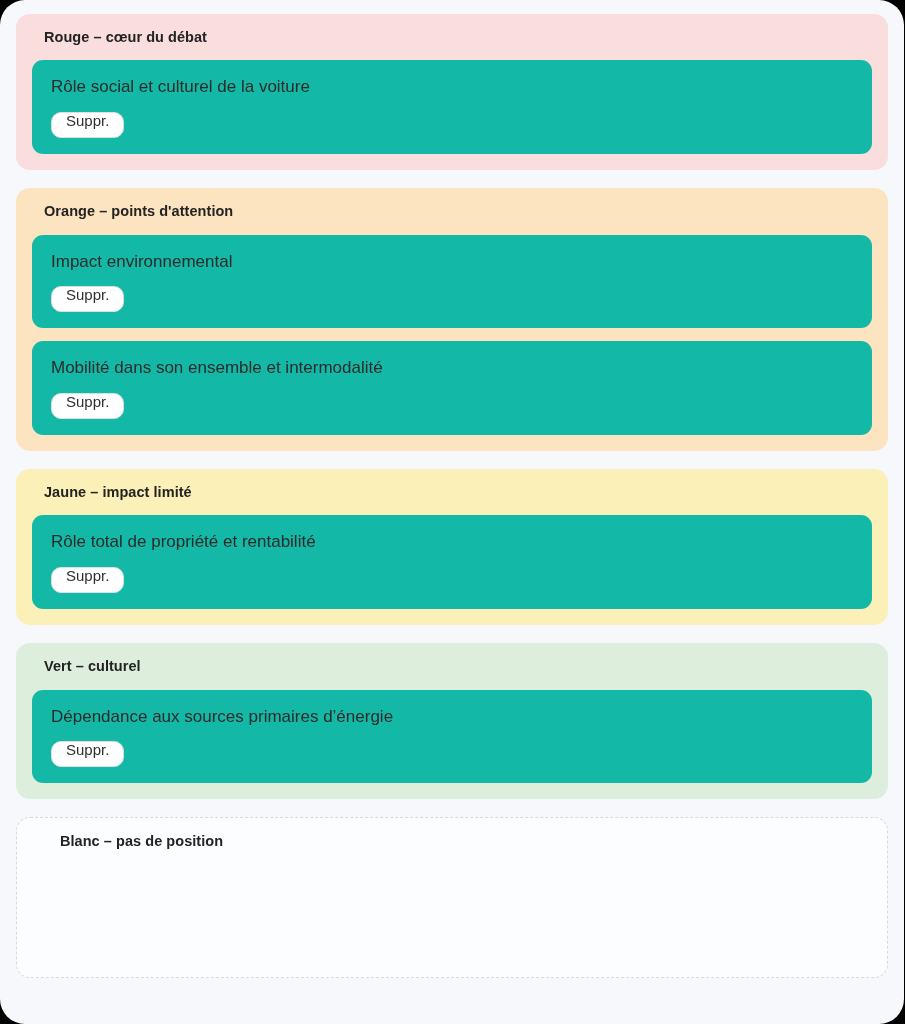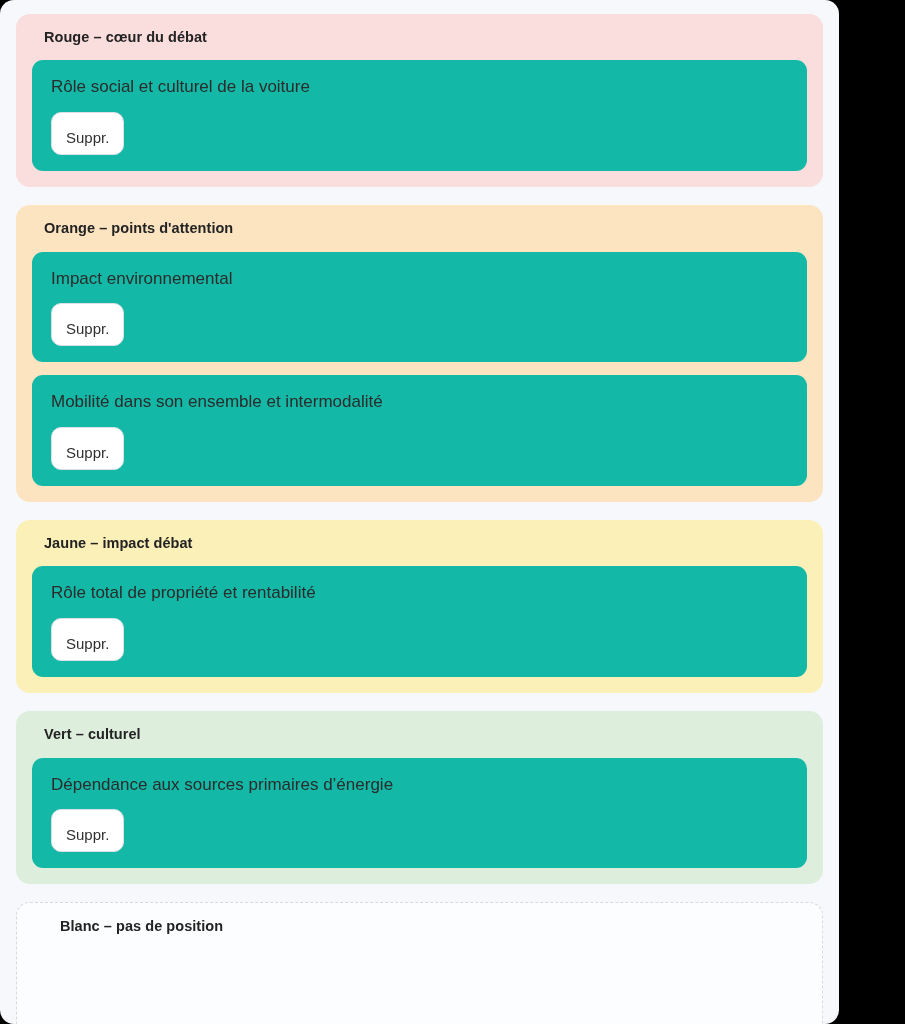--- a/index.html
+++ b/index.html
@@ -11,24 +11,24 @@
     overflow: hidden;
     background: #000000;
   }
   body {
     font-family: "Liberation Sans", "DejaVu Sans", sans-serif;
   }
 
   #viewport {
     position: absolute;
     left: 0; top: 0;
-    width: 839px;
+    width: 904px;
     height: 1024px;
     background: #f7f8fc;
-    border-radius: 14px;
+    border-radius: 25px;
     overflow: hidden;
   }
 
   #board {
     padding: 14px 16px 16px 16px;
     display: flex;
     flex-direction: column;
     gap: 18px;
   }
 
@@ -77,21 +77,21 @@
     color: #2b2b2b;
     line-height: 1.25;
     margin-bottom: 14px;
   }
 
   .del-btn {
     display: inline-block;
     background: #ffffff;
     border: 1px solid #dcdfe5;
     border-radius: 10px;
-    padding: 17px 14px 8px 14px;
+    padding: 0 14px 8px 14px;
     font-size: 15px;
     font-family: "Liberation Sans", "DejaVu Sans", sans-serif;
     color: #303030;
     line-height: 1.1;
     cursor: pointer;
   }
 
   .lane-white .lane-body {
     min-height: 98px;
   }
@@ -120,21 +120,21 @@
           <button class="del-btn">Suppr.</button>
         </div>
         <div class="item-card">
           <div class="item-title">Mobilité dans son ensemble et intermodalité</div>
           <button class="del-btn">Suppr.</button>
         </div>
       </div>
     </section>
 
     <section class="lane lane-yellow">
-      <div class="lane-title">Jaune – impact débat</div>
+      <div class="lane-title">Jaune – impact limité</div>
       <div class="lane-items lane-body">
         <div class="item-card">
           <div class="item-title">Rôle total de propriété et rentabilité</div>
           <button class="del-btn">Suppr.</button>
         </div>
       </div>
     </section>
 
     <section class="lane lane-green">
       <div class="lane-title">Vert – culturel</div>

